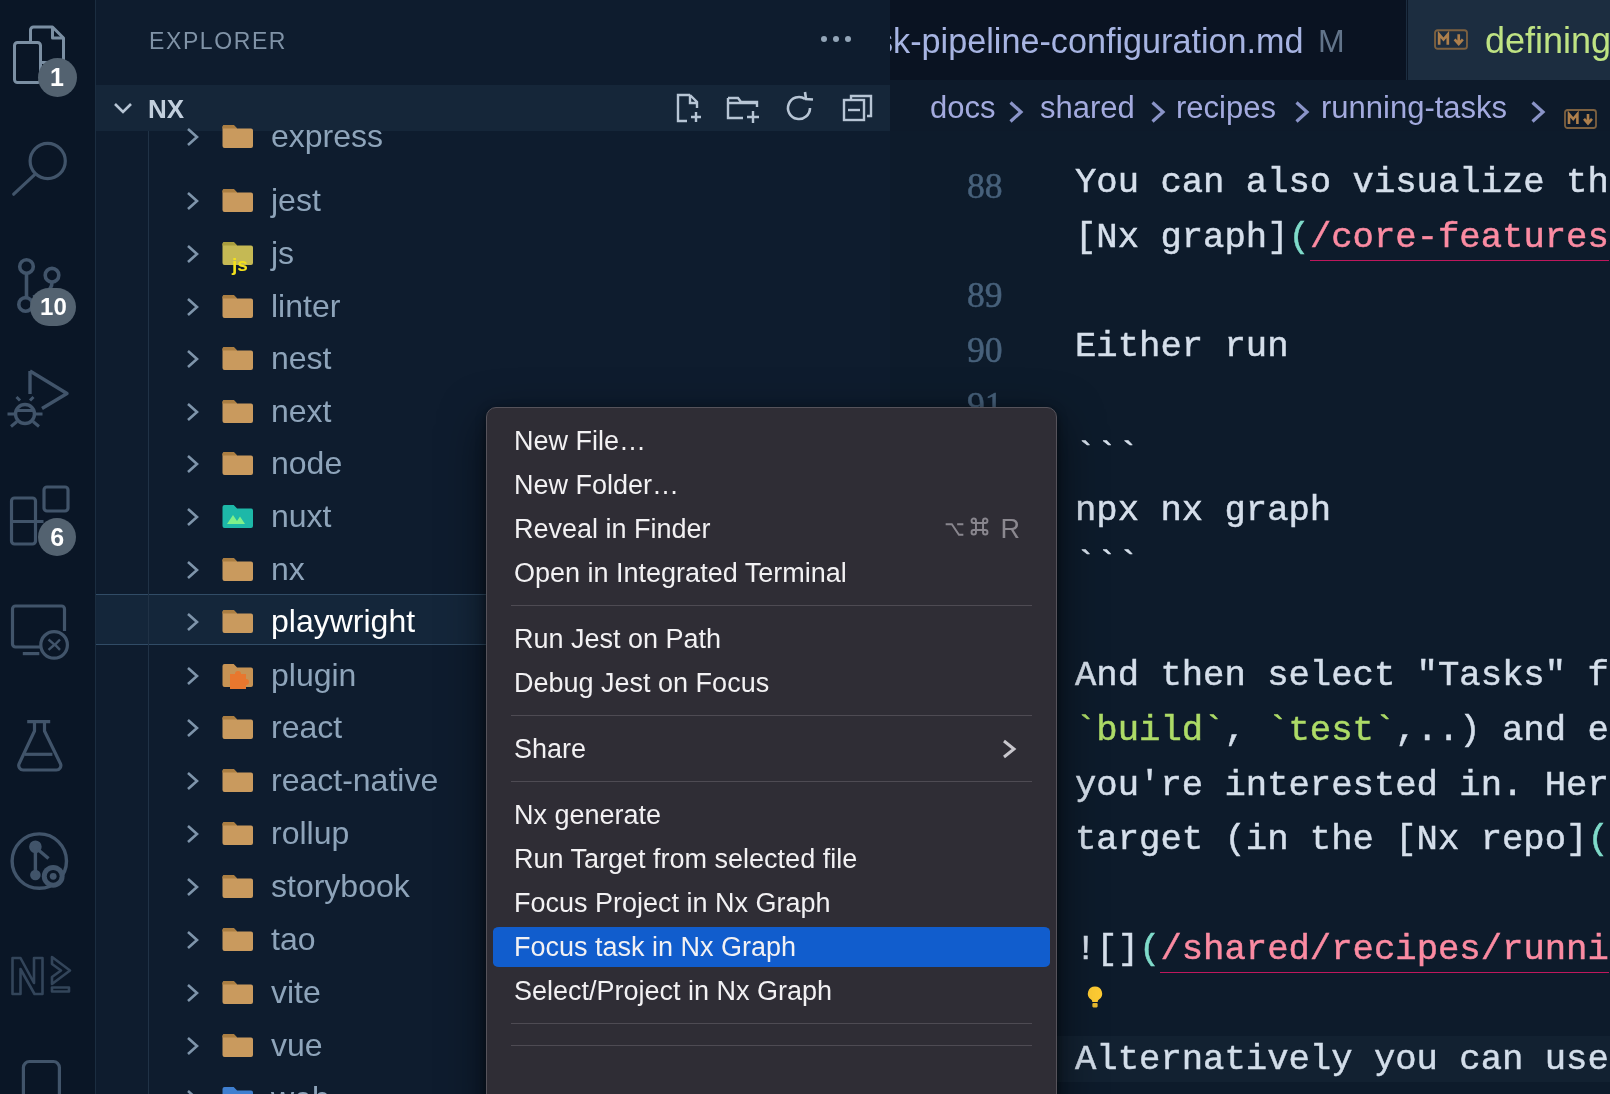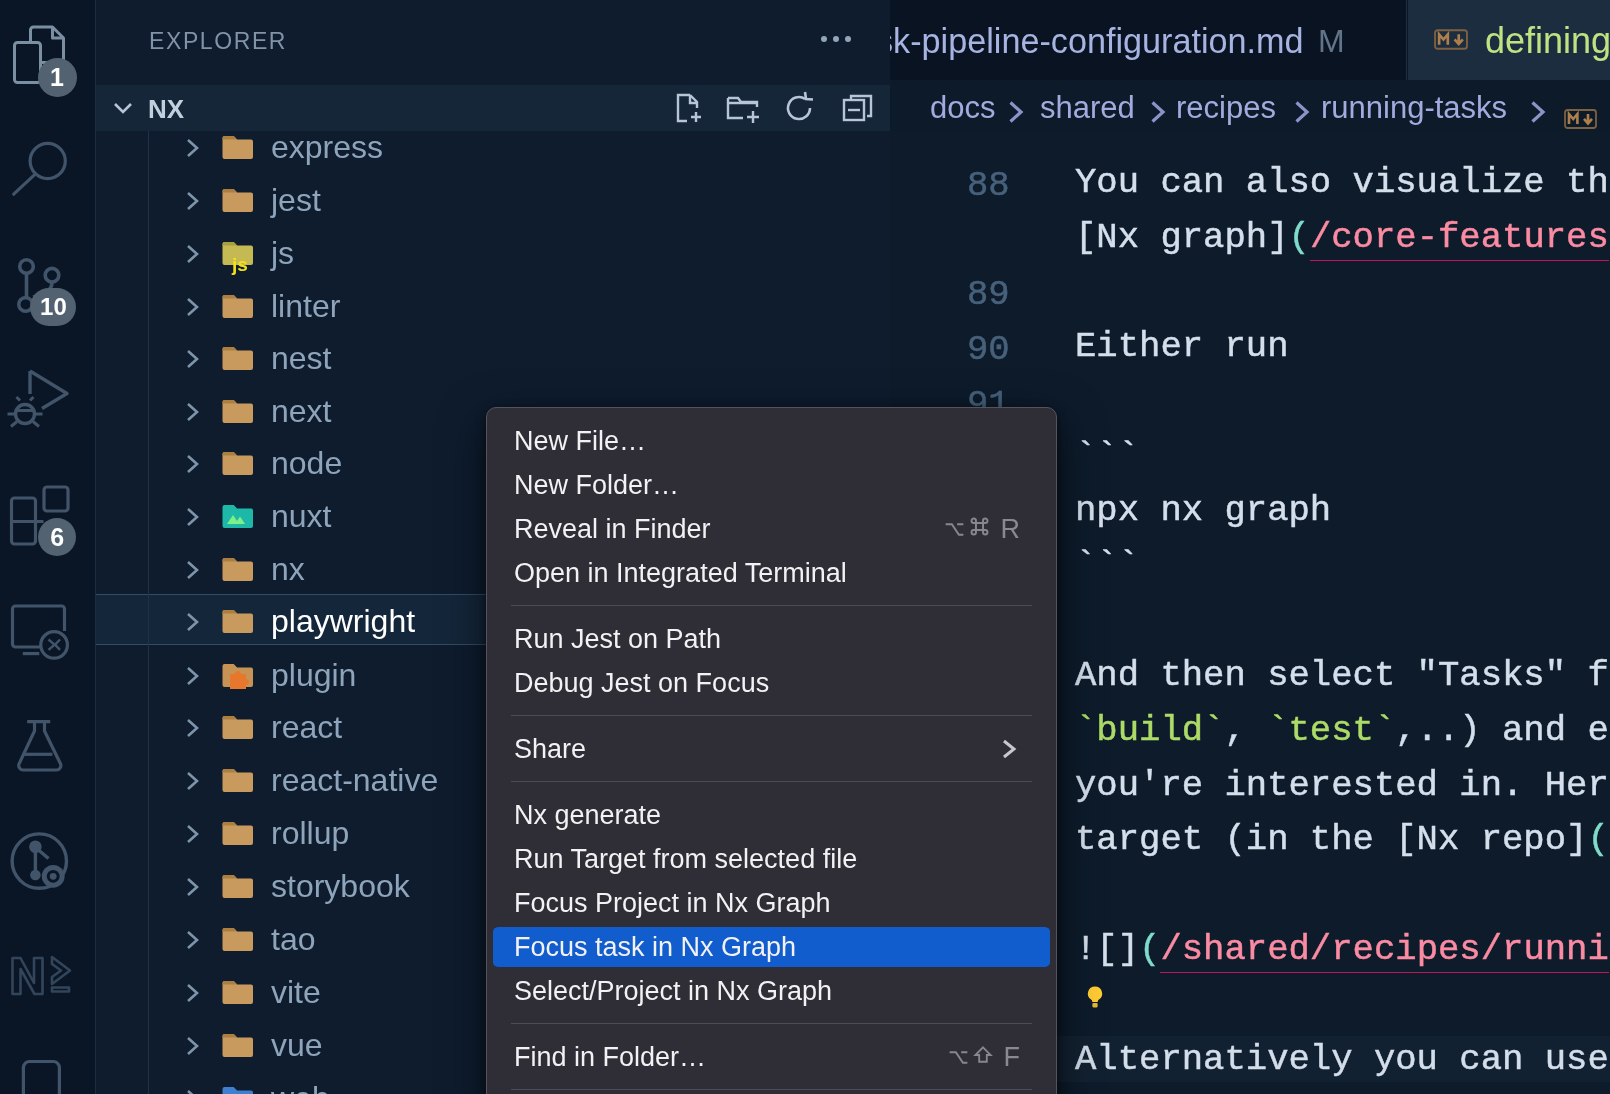--- a/index.html
+++ b/index.html
@@ -38,21 +38,21 @@
   #tab2 { position:absolute; left:517px; top:0; width:203px; height:80px; background:#1c2d40; border-left:1px solid #0b1626; }
   #tab2 .name { position:absolute; left:77px; top:20px; font-size:36px; color:#bfe383; white-space:pre; }
   #crumbs { position:absolute; left:0; top:80px; width:720px; height:51px; background:#0d1a2a;
             font-size:31px; color:#a3aade; }
   .crumb { position:absolute; top:10px; white-space:pre; }
   .csep { position:absolute; top:17px; }
 
   
   .cl { position:absolute; font-family:"Liberation Mono", monospace; font-size:35.6px;
         color:#d5dfeb; white-space:pre; line-height:35.6px; -webkit-text-stroke:0.5px; }
-  .ln { position:absolute; font-family:Liberation Mono, monospace; font-size:35.6px;
+  .ln { position:absolute; font-family:Liberation Serif, serif; font-size:35.6px;
         color:#47617b; white-space:pre; -webkit-text-stroke:0.5px; }
   .grn { color:#addb67; }
   .pnk { color:#fb8ba2; }
   .tea { color:#7fdbca; }
   .lnk { border-bottom:1px solid #be185d; padding-bottom:2px; }
 
   
   #menu { position:absolute; left:486px; top:407px; width:571px; height:711px;
           background:#2f2d35; border:1.5px solid #56535b; border-radius:10px;
           box-shadow:0 3px 10px rgba(0,0,0,0.5), 0 14px 45px rgba(0,0,0,0.55); padding-top:11px; }
@@ -162,21 +162,21 @@
             <path d="M29 18 a11 11 0 1 1-5-9.2" fill="none" stroke="#b7c5d5" stroke-width="2.6"></path>
             <path d="M24 2 l1 7 7 .5" fill="none" stroke="#b7c5d5" stroke-width="2.6"></path>
           </svg></span>
 <span class="abs" style="left:743px; top:5px"><svg width="36" height="36" viewBox="0 0 36 36">
             <path d="M12 9 V6 h20 v20 h-4" fill="none" stroke="#b7c5d5" stroke-width="2.4"></path>
             <rect x="5" y="10" width="20" height="20" fill="none" stroke="#b7c5d5" stroke-width="2.4"></rect>
             <path d="M9 20 h12" stroke="#b7c5d5" stroke-width="2.4"></path>
           </svg></span>
 </div>
     <div id="tree">
-<div class="row" style="top:121px">
+<div class="row" style="top:110px">
           <span class="chev"><svg width="22" height="24" viewBox="0 0 22 24">
               <path d="M7 4 l9 8 -9 8" fill="none" stroke="#7e94aa" stroke-width="2.6"></path>
             </svg></span>
           <span class="fico"><svg width="33" height="27" viewBox="0 0 33 27">
               <path d="M1.5 4 a2 2 0 0 1 2-2 h9.2 l3.4 3.6 h13.9 a2 2 0 0 1 2 2 V23 a2 2 0 0 1-2 2 H3.5 a2 2 0 0 1-2-2 Z" fill="#c99a5e"></path>
               <path d="M1.5 4 a2 2 0 0 1 2-2 h9.2 l3.4 3.6 h-14.6Z" fill="#ab7e42"></path>
             </svg></span>
           <span class="lbl">express</span>
         </div>
 <div class="row" style="top:174px">
@@ -444,24 +444,15 @@
             <path d="M4 6 l10 8 -10 8" fill="none" stroke="#c9c7cd" stroke-width="3"></path>
           </svg>
         </span></div>
 <div class="msep"></div>
 <div class="mi">Nx generate</div>
 <div class="mi">Run Target from selected file</div>
 <div class="mi">Focus Project in Nx Graph</div>
 <div class="mi sel">Focus task in Nx Graph</div>
 <div class="mi">Select/Project in Nx Graph</div>
 <div class="msep"></div>
-<div class="mi">Find in Folder…<span class="sc">
-          <svg width="23" height="23" viewBox="0 0 26 26">
-            <path d="M3 7 h7 l8 12 h5 M16 7 h7" fill="none" stroke="#89868e" stroke-width="2.2"></path>
-          </svg>
-          <span style="margin:0 2px"><svg width="22" height="22" viewBox="0 0 26 26">
-              <path d="M13 4 L22 13 H17.5 V21 H8.5 V13 H4 Z" fill="none" stroke="#89868e" stroke-width="2.2"></path>
-            </svg></span>
-          <span style="margin-left:8px">F</span>
-        </span></div>
 <div class="msep"></div>
 </div>
 </div>
 
 </body></html>

